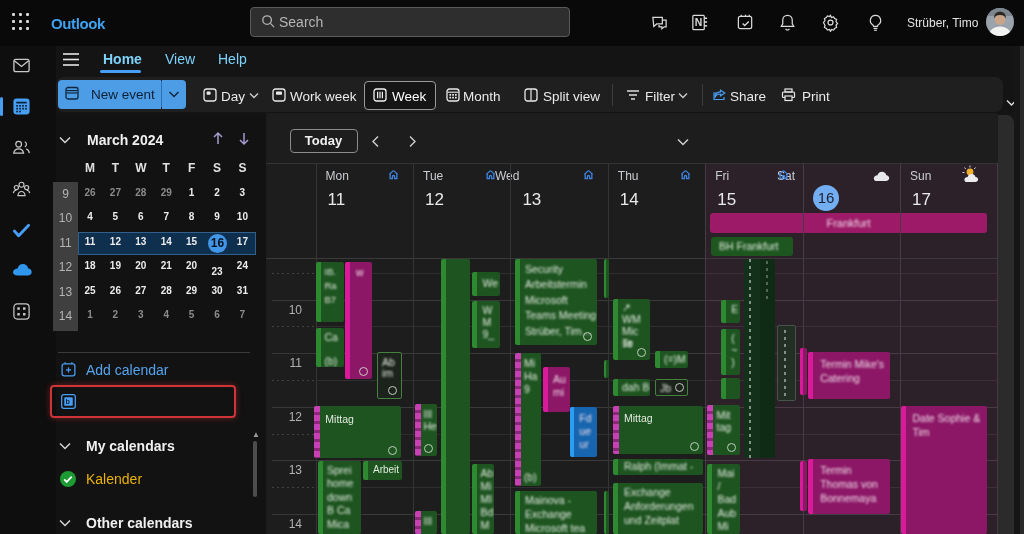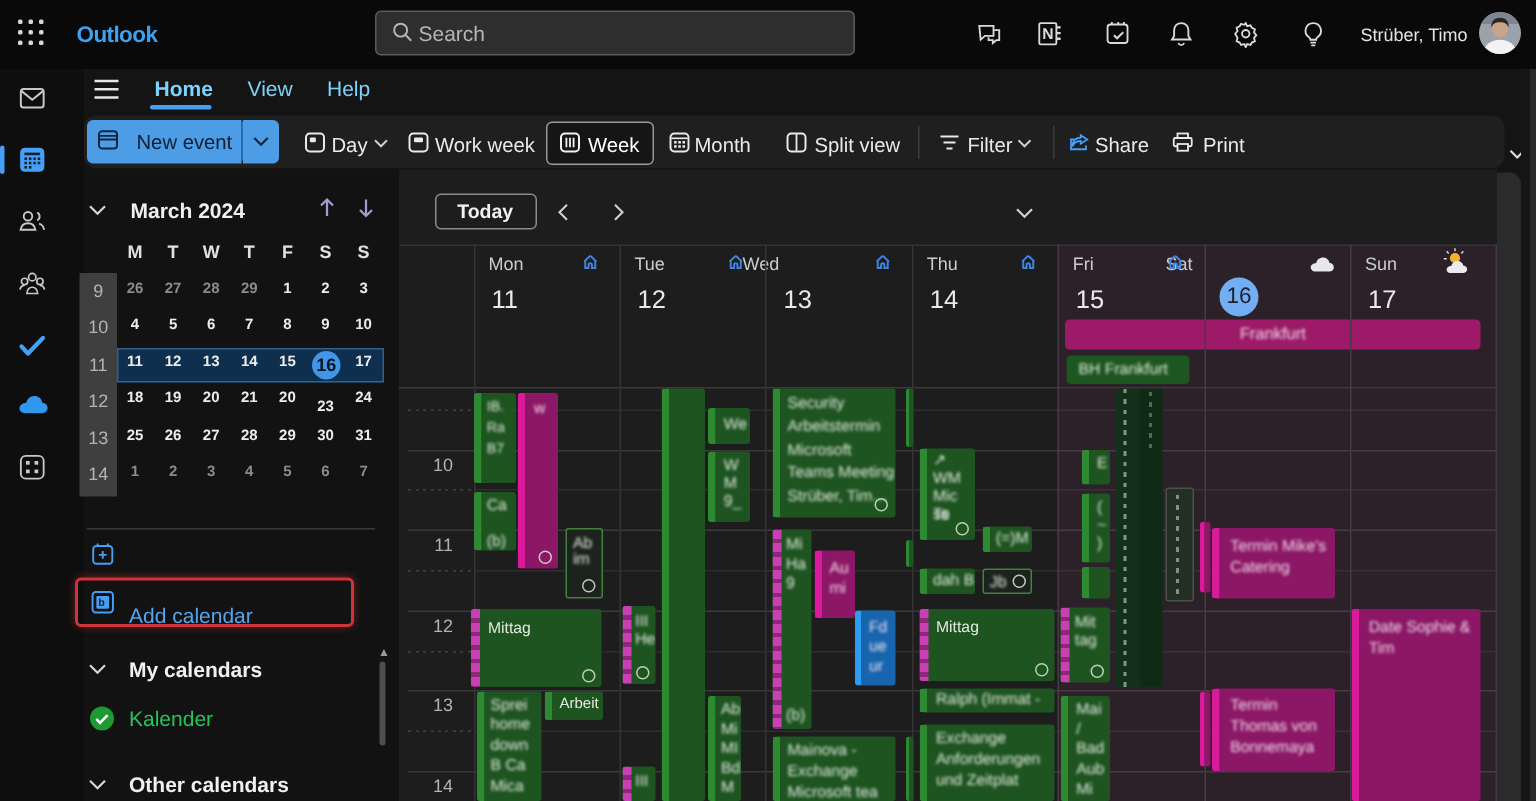--- a/index.html
+++ b/index.html
@@ -370,36 +370,36 @@
   <div class="abs mini-d mini-o" style="left:229.9px;top:309px;">7</div>
   <div class="abs" id="mini16">16</div>
   <div class="abs" id="lp-divider"></div>
   <svg class="abs" style="left:60px;top:361px" width="17" height="17" viewBox="0 0 20 20">
       <rect x="2.5" y="3.5" width="15" height="14" rx="2.5" fill="none" stroke="#479ef5" stroke-width="1.5"></rect>
       <line x1="6" y1="3.5" x2="6" y2="1.6" stroke="#479ef5" stroke-width="1.5"></line>
       <line x1="14" y1="3.5" x2="14" y2="1.6" stroke="#479ef5" stroke-width="1.5"></line>
       <line x1="10" y1="7.5" x2="10" y2="13.5" stroke="#479ef5" stroke-width="1.5"></line>
       <line x1="7" y1="10.5" x2="13" y2="10.5" stroke="#479ef5" stroke-width="1.5"></line>
     </svg>
-  <div class="abs bluelink" style="left:86px;top:362px;margin-top:40px;">Add calendar</div>
+  <div class="abs bluelink" style="left:86px;top:362px;">Add calendar</div>
   <div class="abs" id="redbox"></div>
   <svg class="abs" style="left:60px;top:393px" width="17" height="17" viewBox="0 0 20 20">
       <rect x="2" y="2" width="16" height="16" rx="2.5" fill="none" stroke="#479ef5" stroke-width="1.5"></rect>
       <rect x="5" y="5" width="10" height="10" rx="1" fill="#479ef5"></rect>
       <text x="6.4" y="13" font-size="8.4" font-weight="bold" fill="#10233c" font-family="Liberation Sans">b</text>
     </svg>
   <svg class="abs" style="left:58px;top:442px" width="14" height="9" viewBox="0 0 14 9">
       <path d="M2 1.5l5 5 5-5" fill="none" stroke="#d5d5d5" stroke-width="1.5"></path>
     </svg>
   <div class="abs lp-bold" style="left:86px;top:438px;">My calendars</div>
   <svg class="abs" style="left:59px;top:470px" width="18" height="18" viewBox="0 0 18 18">
       <circle cx="9" cy="9" r="8" fill="#1d9a31"></circle>
       <path d="M5.2 9.3l2.5 2.6 5-5.2" fill="none" stroke="#fff" stroke-width="1.7"></path>
     </svg>
-  <div class="abs" style="left:86px;top:471px;color:#22c55e;font-size:14px;">Kalender</div>
+  <div class="abs" style="left:86px;top:471px;color:#eab308;font-size:14px;">Kalender</div>
   <svg class="abs" style="left:58px;top:519px" width="14" height="9" viewBox="0 0 14 9">
       <path d="M2 1.5l5 5 5-5" fill="none" stroke="#d5d5d5" stroke-width="1.5"></path>
     </svg>
   <div class="abs lp-bold" style="left:86px;top:515px;">Other calendars</div>
   <div class="abs" style="left:252px;top:430px;width:6px;height:10px;color:#9a9a9a;font-size:8px;">▲</div>
   <div class="abs" style="left:253px;top:441px;width:4px;height:56px;background:#4d4d4d;border-radius:2px;"></div>
 
 <div class="abs" id="main"></div>
   <div class="abs" id="wkend"></div>
   <div class="abs" id="scrollzone"></div>

